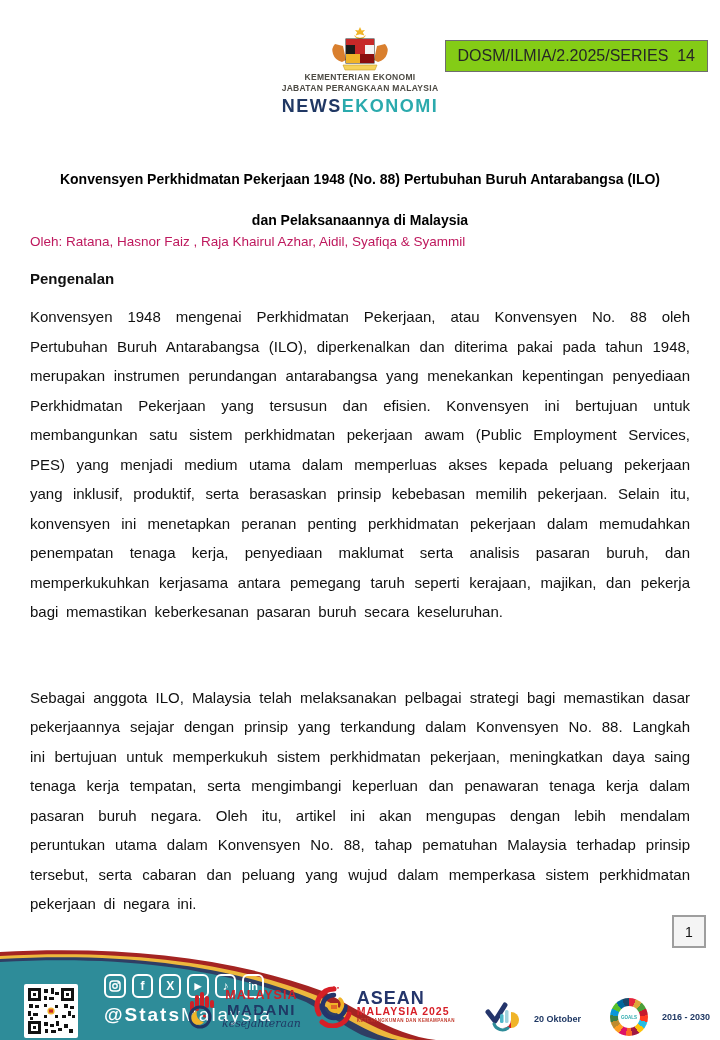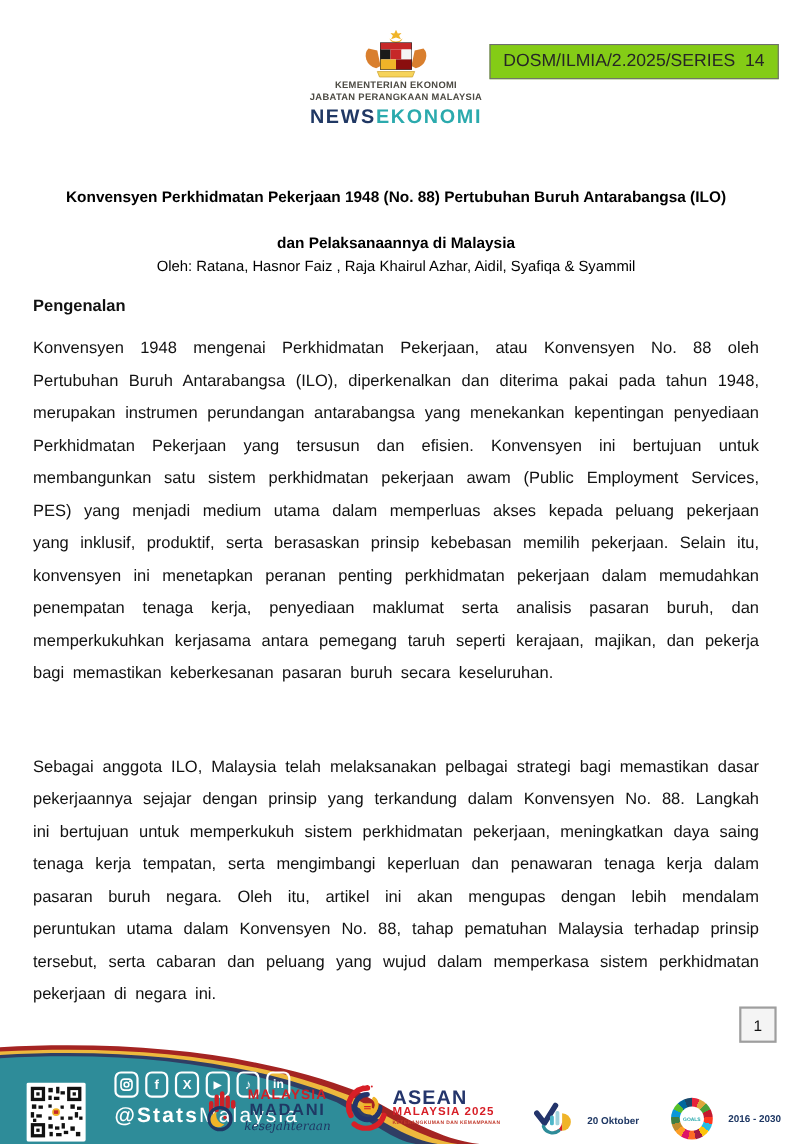--- a/index.html
+++ b/index.html
@@ -12,21 +12,21 @@
   .ministry{font-size:8.5px;font-weight:bold;color:#4c4a43;letter-spacing:.3px;line-height:11px;}
   .newsletter{font-size:18px;font-weight:800;letter-spacing:1.5px;margin-top:2px;}
   .newsletter .p1{color:#203864;}
   .newsletter .p2{color:#2baaad;}
   .series-box{position:absolute;top:40px;right:12px;background:#84cc16;border:1.5px solid #6e6e6e;
         padding:6px 12px;font-size:16px;color:#262626;white-space:pre;}
 
   
   .title{position:absolute;top:150px;left:50px;width:620px;text-align:center;
         font-size:14px;font-weight:bold;line-height:41px;color:#000;}
-  .byline{position:absolute;top:234px;left:30px;width:660px;text-align:center;font-size:13.5px;color:#000000;}
+  .byline{position:absolute;top:234px;left:30px;width:660px;text-align:left;font-size:13.5px;color:#be185d;}
   .content{position:absolute;top:270px;left:30px;width:660px;}
   .section-heading{font-size:15px;font-weight:bold;margin:0 0 15px 0;}
   .para{font-size:15px;line-height:29.5px;text-align:justify;word-spacing:3.5px;margin:0;}
   .para.second{margin-top:56px;}
   .para:last-child{text-align-last:left;}
 
   
   .page-num{position:absolute;top:915px;left:672px;width:30px;height:29px;background:#f4f4f4;
         border:2px solid #9e9e9e;display:flex;align-items:center;justify-content:center;font-size:14px;}
 

